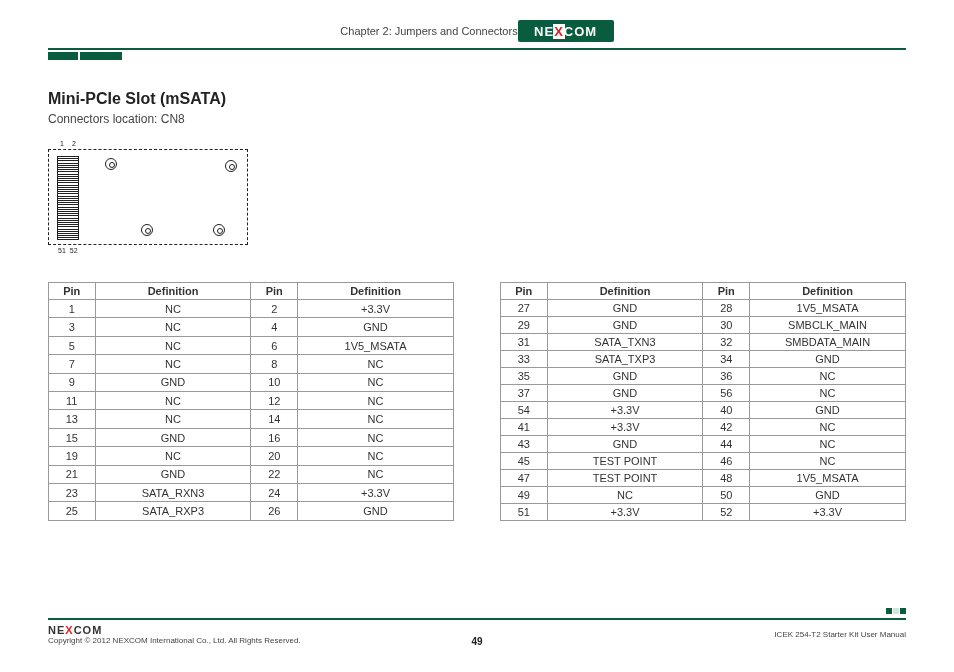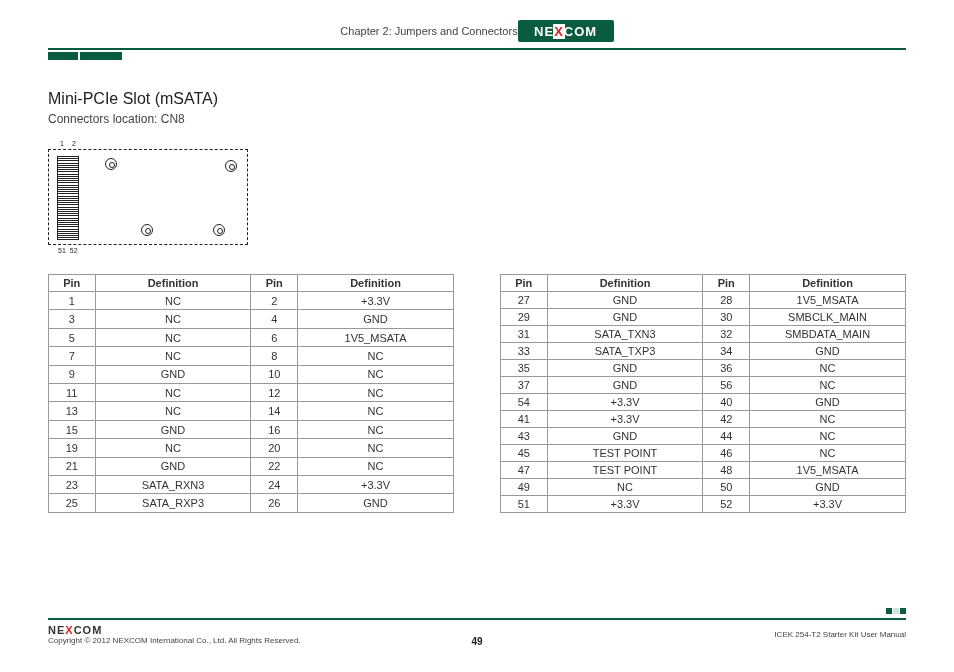--- a/index.html
+++ b/index.html
@@ -19,41 +19,41 @@
     display: flex; align-items: center; justify-content: center; font-size: 13px;
     letter-spacing: 1px; border-radius: 2px; position: relative;
   }
   .logo-x { color: #d22; background: #fff; padding: 0 1px; margin: 0 -1px; }
   .top-rule { height: 2px; background: #0a5c3e; margin-bottom: 2px; }
   .accent-tabs { display: flex; gap: 2px; margin-bottom: 30px; }
   .accent-tabs div { height: 8px; }
   .tab1 { width: 30px; background: #0a5c3e; }
   .tab2 { width: 42px; background: #0a5c3e; }
 
-  .section-title { font-size: 16px; font-weight: normal; color: #222; margin-bottom: 4px; }
+  .section-title { font-size: 16px; font-weight: bold; color: #222; margin-bottom: 4px; }
   .section-sub { font-size: 12px; color: #444; margin-bottom: 14px; }
 
   .connector-diagram-wrap { margin-bottom: 20px; }
   .pinlabels-top { font-size: 7px; color: #222; display: flex; gap: 8px; padding-left: 12px; }
   .connector-diagram {
     width: 200px; height: 96px; border: 1.5px dashed #222; position: relative; margin: 2px 0;
     background: #fff;
   }
   .conn-rail {
     position: absolute; left: 8px; top: 6px; width: 22px; height: 84px; border: 1px solid #222;
     background: repeating-linear-gradient(to bottom, #fff 0, #fff 1.2px, #222 1.2px, #222 2.2px);
   }
   .hole { position:absolute; width:12px; height:12px; border:1px solid #222; border-radius:50%; }
   .hole.inner::after { content:""; position:absolute; left:3px; top:3px; width:4px; height:4px; border:1px solid #222; border-radius:50%; }
   .h1 { left: 56px; top: 8px; } .h2 { left: 176px; top: 10px; }
   .h3 { left: 92px; top: 74px; } .h4 { left: 164px; top: 74px; }
   .pinlabels-bot { font-size: 7px; color: #222; display: flex; gap: 4px; padding-left: 10px; }
 
   .tables-row { display: flex; gap: 46px; }
-  table.pin-table { border-collapse: collapse; width: 442px; font-size: 11px; }
+  table.pin-table { border-collapse: collapse; width: 442px; font-size: 11px; margin-top: 8px; }
   table.pin-table th, table.pin-table td {
     border: 1px solid #999; padding: 2px 6px; text-align: center; color: #333;
     height: 17px;
   }
   table.pin-table th { font-weight: bold; background: #fff; }
   .col-pin { width: 46px; }
   .col-def { width: 154px; }
 
   .footer {
     position: absolute; left: 48px; right: 48px; bottom: 27px;

